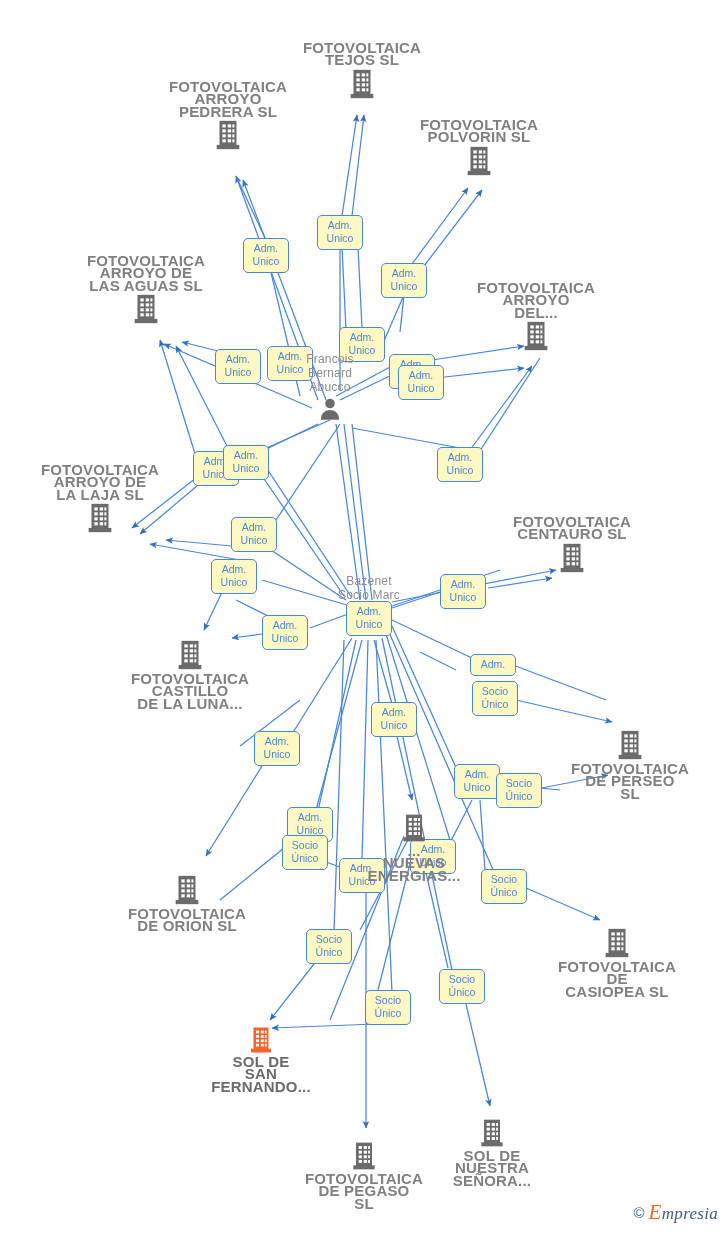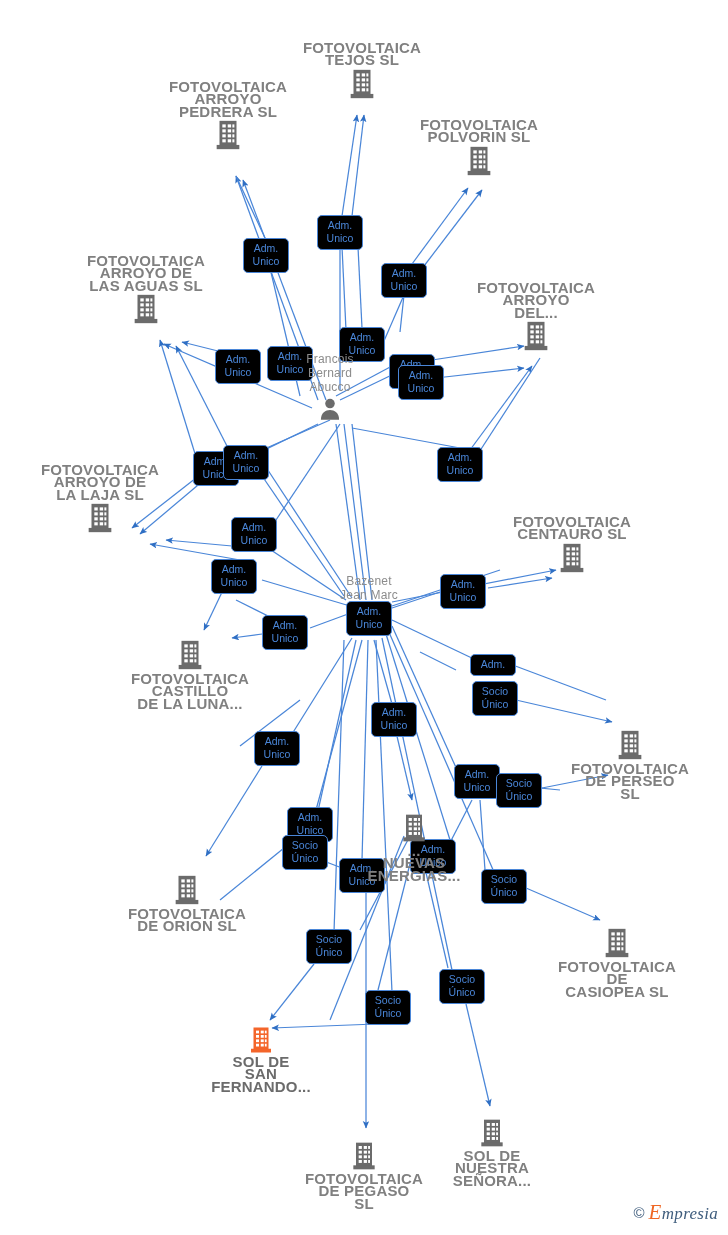--- a/index.html
+++ b/index.html
@@ -55,21 +55,21 @@
     color: #8c8c8c;
     line-height: 14px;
   }
   .node.person .label.above {
     margin-top: 14px;
     margin-bottom: 2px;
   }
   .edge-label {
     position: absolute;
     box-sizing: border-box;
-    background: #000000;
+    background: #fef9c3;
     border: 1.4px solid #4a86d8;
     border-radius: 5px;
     color: #4a86d8;
     font-size: 10.5px;
     line-height: 13px;
     text-align: center;
     padding: 3px 4px 4px 4px;
     white-space: pre-line;
     width: 46px;
     margin-left: -23px;
@@ -696,21 +696,21 @@
     <span class="glyph">
       <svg width="26" height="26" viewBox="0 0 24 24">
           <circle cx="12" cy="7" r="4.4" fill="#6b6b6b"></circle>
           <path d="M3.6 22 C3.6 15.6 8 13 12 13 C16 13 20.4 15.6 20.4 22 Z" fill="#6b6b6b"></path>
         </svg>
     </span>
   </div>
 
   <div class="node person" style="left:369px; top:560px;">
     <span class="label above">Bazenet
-Jean Marc</span>
+Socio Marc</span>
   </div>
 
   <div class="watermark">
     <span class="cmark">©</span>
     <span class="wtext"><span class="e">E</span><span>mpresia</span></span>
   </div>
 
 </div>
 
 </body></html>

